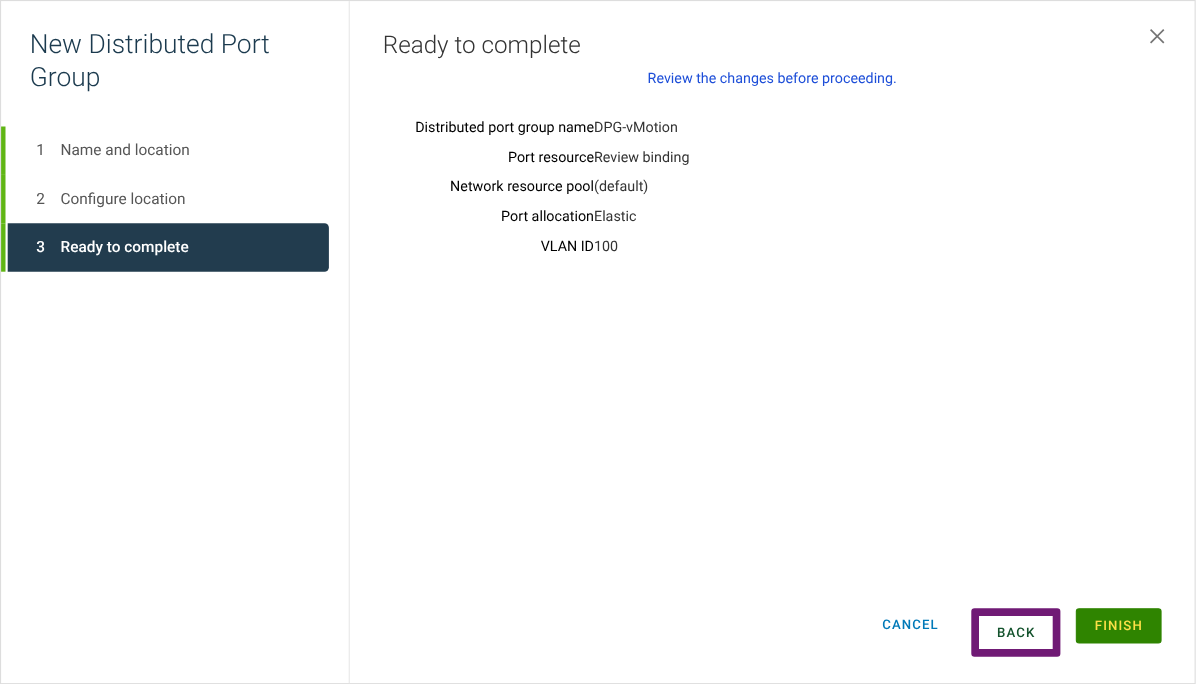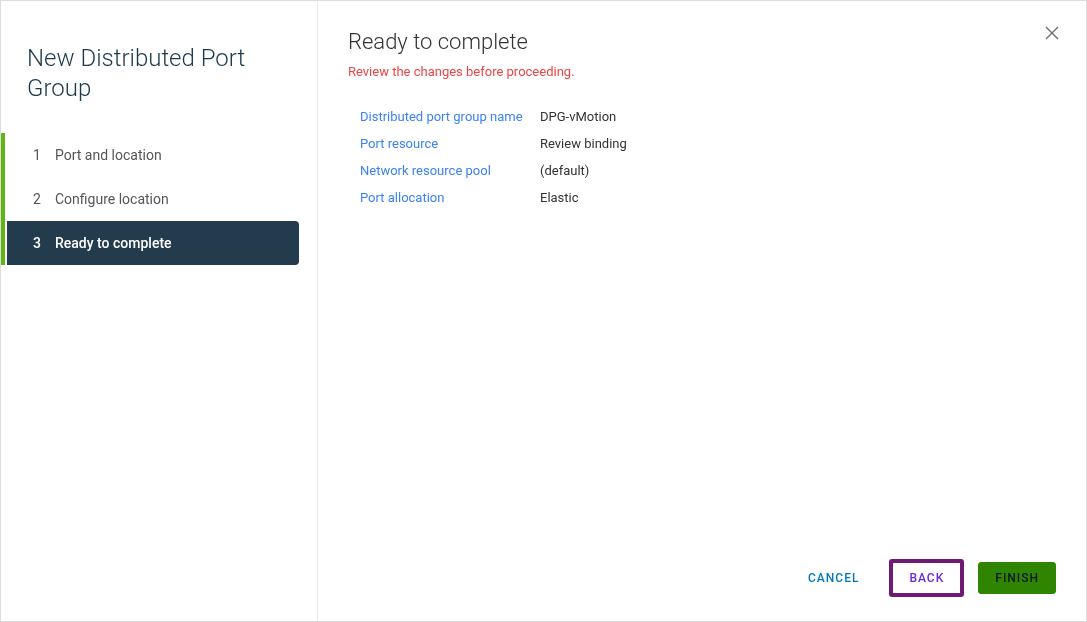--- a/index.html
+++ b/index.html
@@ -17,21 +17,21 @@
     .wizard-container {
       display: flex;
       width: 1087px;
       height: 622px;
       border: 1px solid #ddd;
       position: relative;
     }
     .sidebar {
       width: 317px;
       border-right: 1px solid #e8e8e8;
-      padding-top: 42px;
+      padding-top: 24px;
     }
     .wizard-title {
       font-size: 24px;
       font-weight: 300;
       color: #1b3a4e;
       padding: 0 26px 20px 26px;
       line-height: 1.25;
     }
     .wizard-steps {
       list-style: none;
@@ -83,21 +83,22 @@
       margin-bottom: 24px;
     }
     .main-title {
       font-size: 22px;
       font-weight: 300;
       color: #333;
       margin-bottom: 10px;
     }
     .main-subtitle {
       font-size: 13px;
-      color: #ef4444;
+      color: #1d4ed8;
+      text-align: center;
     }
     .close-btn {
       position: absolute;
       top: 22px;
       right: 24px;
       width: 20px;
       height: 20px;
       cursor: pointer;
       display: flex;
       align-items: center;
@@ -113,70 +114,71 @@
       padding-left: 12px;
       font-size: 13px;
     }
     .summary-row {
       display: flex;
       padding: 6px 0;
     }
     .summary-label {
       width: 180px;
       flex: 0 0 180px;
-      color: #3b82f6;
+      color: #000000;
+      text-align: right;
     }
     .summary-value {
       color: #333;
       text-align: right;
     }
     .footer {
       margin-top: auto;
       display: flex;
       justify-content: flex-end;
-      align-items: center;
+      align-items: flex-start;
       gap: 14px;
       padding: 20px 0 24px 0;
     }
     .btn {
       font-size: 12px;
       letter-spacing: 1px;
       font-weight: 500;
       padding: 8px 16px;
       border-radius: 3px;
       cursor: pointer;
       border: 1px solid transparent;
       background: transparent;
       font-family: inherit;
     }
     .btn-cancel {
       color: #0079b8;
       border: none;
     }
     .btn-back {
-      color: #6d28d9;
-      border: 4px solid #701a75;
+      color: #14532d;
+      border: 7px solid #701a75;
       background: #fff;
     }
     .btn-finish {
-      color: #0f172a;
+      color: #fde047;
       background: #2f8400;
       border: 1px solid #2f8400;
     }
   </style>
 </head>
 <body>
 
 <div class="wizard-container">
   <div class="sidebar">
     <h1 class="wizard-title">New Distributed Port Group</h1>
     <ul class="wizard-steps">
       <li class="wizard-step completed">
         <span class="step-num">1</span>
-        <span>Port and location</span>
+        <span>Name and location</span>
       </li>
       <li class="wizard-step completed">
         <span class="step-num">2</span>
         <span>Configure location</span>
       </li>
       <li class="wizard-step active">
         <span class="step-num">3</span>
         <span>Ready to complete</span>
       </li>
     </ul>
@@ -205,20 +207,24 @@
         <div class="summary-value">Review binding</div>
       </div>
       <div class="summary-row">
         <div class="summary-label">Network resource pool</div>
         <div class="summary-value">(default)</div>
       </div>
       <div class="summary-row">
         <div class="summary-label">Port allocation</div>
         <div class="summary-value">Elastic</div>
       </div>
+      <div class="summary-row">
+        <div class="summary-label">VLAN ID</div>
+        <div class="summary-value">100</div>
+      </div>
     </div>
 
     <div class="footer">
       <button class="btn btn-cancel">CANCEL</button>
       <button class="btn btn-back">BACK</button>
       <button class="btn btn-finish">FINISH</button>
     </div>
   </div>
 </div>
 

